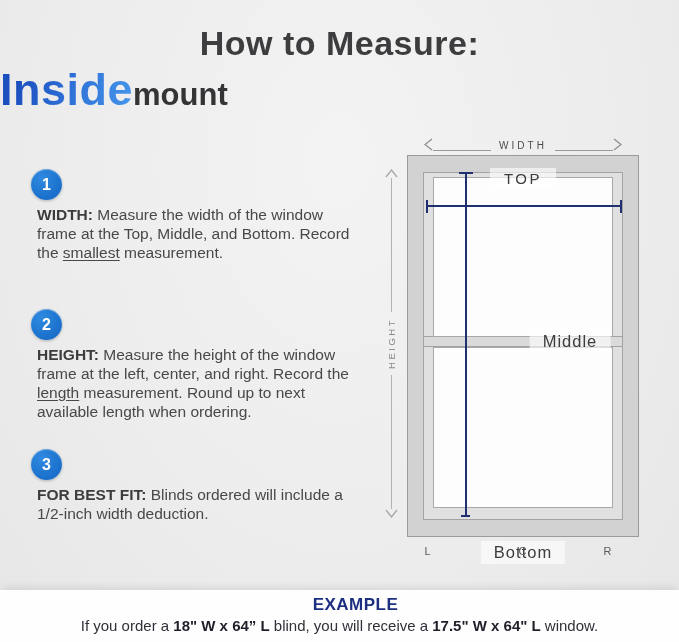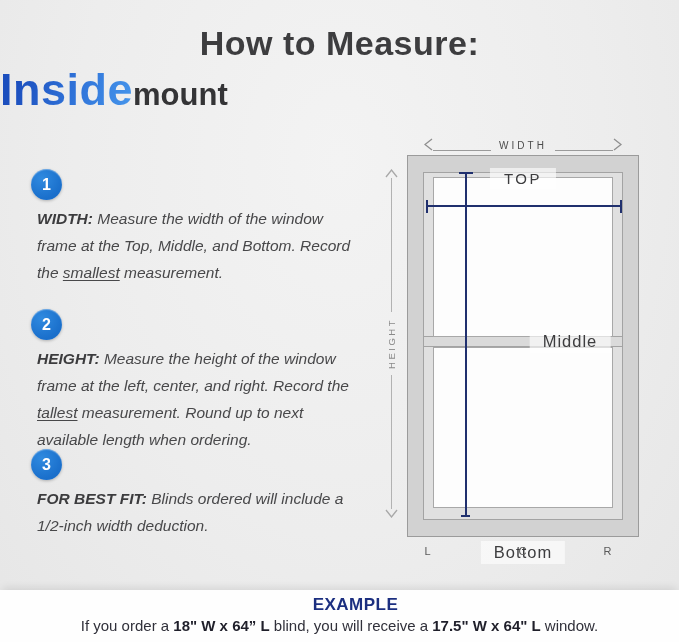--- a/index.html
+++ b/index.html
@@ -20,21 +20,21 @@
   }
   .title-suffix { font-size:31px; font-weight:700; color:#343436;margin-top:12px; }
   
   .step-circle {
     position:absolute; left:31px; width:31px; height:31px; border-radius:50%;
     background:radial-gradient(circle at 35% 30%, #2f8ae0, #1a6fcb 70%);
     color:#fff; font-size:16px; font-weight:700;
     display:flex; align-items:center; justify-content:center;
     box-shadow:0 1px 3px rgba(0,0,0,0.25), inset 0 1px 1px rgba(255,255,255,0.35);
   }
-  .step-text { position:absolute; left:37px; width:327px; font-size:15.5px; line-height:27px; color:#48484a;font-style:italic; }
+  .step-text { position:absolute; left:37px; width:327px; font-size:15.5px; line-height:19px; color:#48484a; }
   .step-lead { font-weight:700; color:#3c3c3e; }
   .u { text-decoration:underline; text-underline-offset:2px; }
   #step1-circle { top:169px; } #step1-text { top:205px; }
   #step2-circle { top:309px; } #step2-text { top:345px; }
   #step3-circle { top:449px; } #step3-text { top:485px; }
   
   .width-arrow { position:absolute; left:424px; top:137px; width:198px; height:14px; display:flex; align-items:flex-end; }
   .arrow-line-h { flex:1; height:1px; background:#9a9a9a; }
   .width-arrow-label { font-size:10px; letter-spacing:3px; color:#4c4c4c; padding:0 8px; font-weight:500; }
   .height-arrow { position:absolute; left:384px; top:169px; width:14px; height:349px; display:flex; flex-direction:column; align-items:center; }
@@ -86,21 +86,21 @@
     <div class="title-line2">
       <span class="title-highlight">Inside</span>
       <span class="title-suffix">mount</span>
     </div>
   </div>
 
   <div class="step-circle" id="step1-circle">1</div>
   <p class="step-text" id="step1-text"><span class="step-lead">WIDTH:</span><span> Measure the width of the window frame at the Top, Middle, and Bottom. Record the </span><span class="u">smallest</span><span> measurement.</span></p>
 
   <div class="step-circle" id="step2-circle">2</div>
-  <p class="step-text" id="step2-text"><span class="step-lead">HEIGHT:</span><span> Measure the height of the window frame at the left, center, and right. Record the </span><span class="u">tallest</span><span> measurement. Round up to next available length when ordering.</span></p>
+  <p class="step-text" id="step2-text"><span class="step-lead">HEIGHT:</span><span> Measure the height of the window frame at the left, center, and right. Record the </span><span class="u">length</span><span> measurement. Round up to next available length when ordering.</span></p>
 
   <div class="step-circle" id="step3-circle">3</div>
   <p class="step-text" id="step3-text"><span class="step-lead">FOR BEST FIT:</span><span> Blinds ordered will include a 1/2-inch width deduction.</span><span class="u"></span><span></span></p>
 
   <div class="width-arrow">
     <span>
         <svg width="9" height="13" viewBox="0 0 9 13">
           <path d="M8 1 L1 6.5 L8 12" stroke="#8f8f8f" stroke-width="1.3" fill="none"></path>
         </svg>
       </span>

